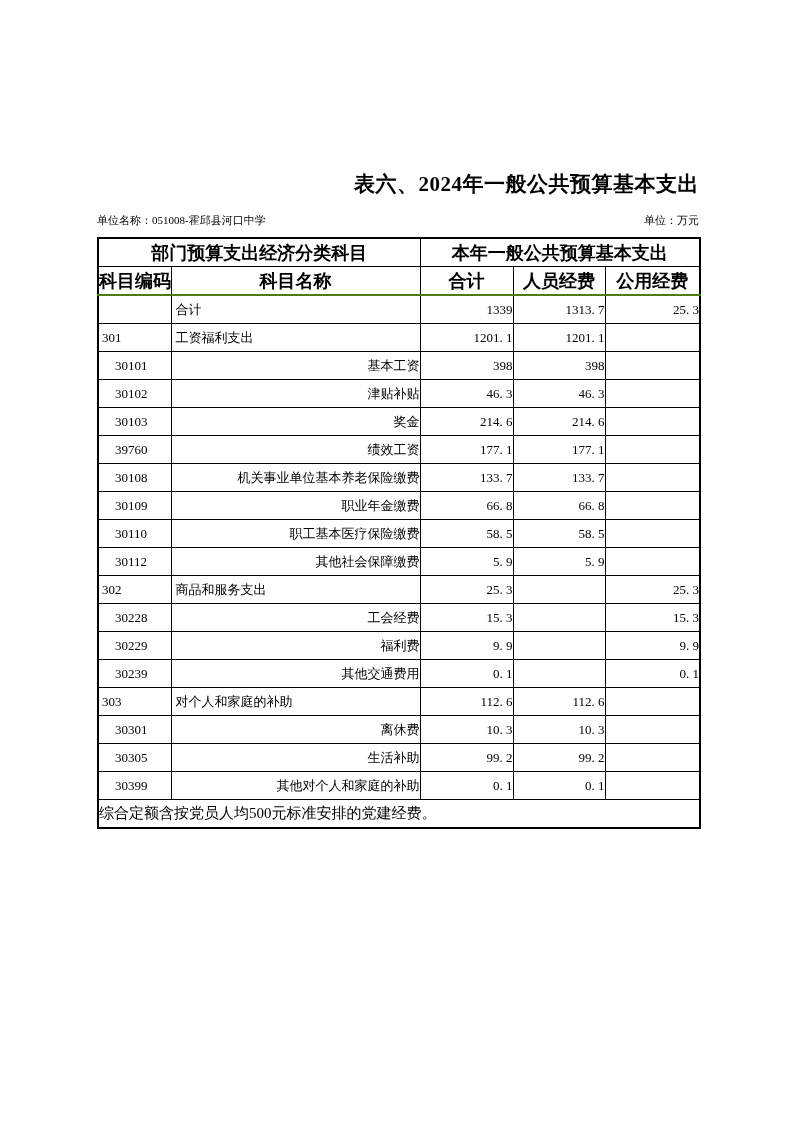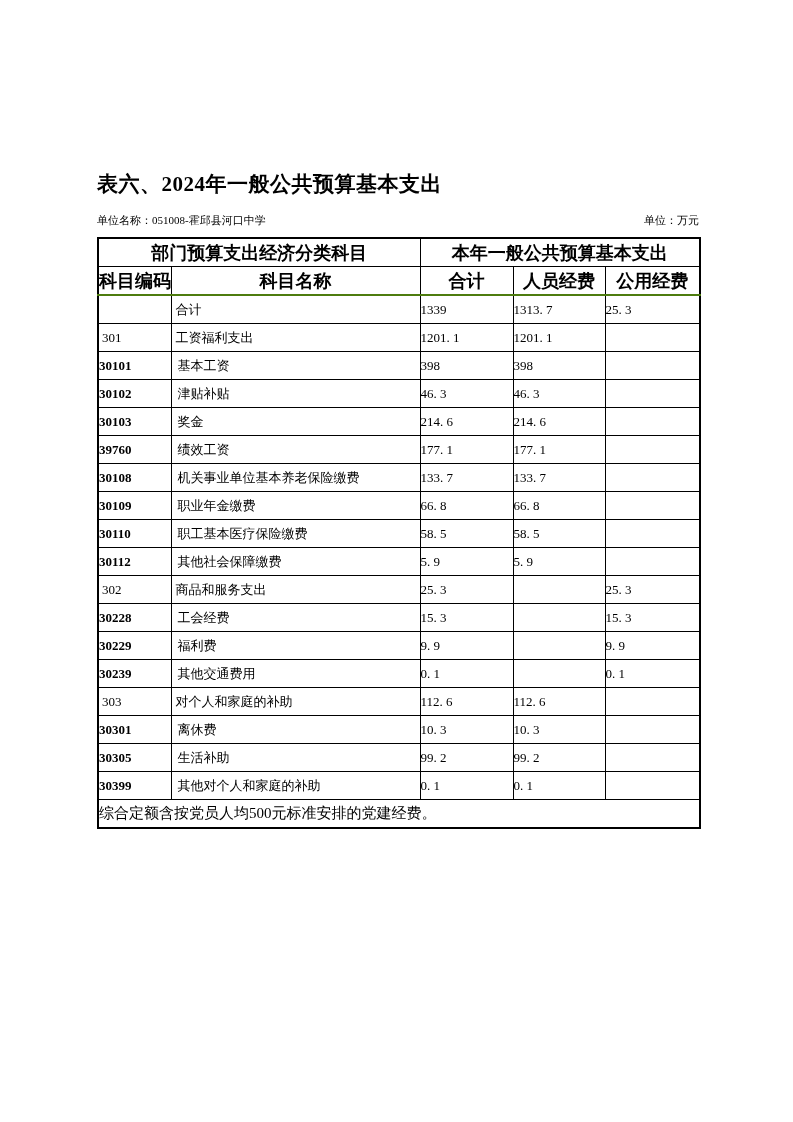--- a/index.html
+++ b/index.html
@@ -7,21 +7,21 @@
     position:relative;
     width:793px;height:1122px;
     background:#ffffff;
     color:#000000;
     font-family:"Liberation Serif","DejaVu Serif",serif;
     overflow:hidden;
   }
   .page-title{
     position:absolute;
     left:97px;top:170px;width:602px;
-    text-align:left;
+    text-align:right;
     font-size:21px;
     font-weight:bold;
     letter-spacing:0.5px;
     white-space:nowrap;
   }
   .unit-line{
     position:absolute;
     left:97px;top:213px;width:602px;
     display:flex;
     justify-content:space-between;
@@ -47,24 +47,24 @@
   }
   table.budget th{
     font-weight:bold;
     text-align:center;
     font-size:18px;
   }
   tr.hdr2 th{border-bottom:2px solid #4d7c0f;}
   td.code{text-align:left;}
   td.name{text-align:left;}
   td.code.lvl1{padding-left:3px;}
-  td.code.lvl2{font-weight:bold;}
+  td.code.lvl2{padding-left:16px;}
   td.name.lvl1{padding-left:4px;}
-  td.name.lvl2{padding-left:6px;}
-  td.num{padding-right:5px;}
+  td.name.lvl2{padding-left:6px;text-align:right;}
+  td.num{text-align:right;padding-right:5px;}
   td.footnote-cell{
     text-align:left;
     padding-left:3px;
     border-top:2px solid #000;
     font-size:15px;
   }
 </style>
 </head>
 <body>
 

